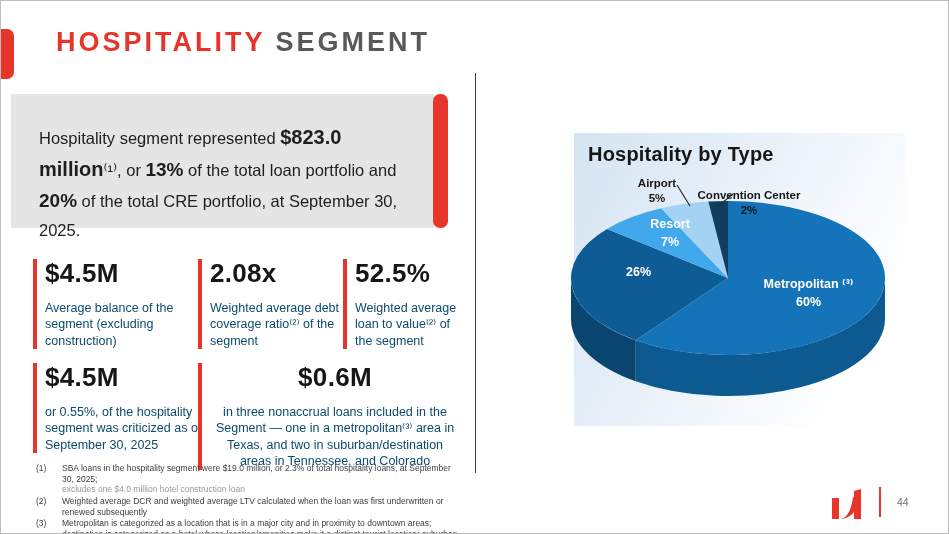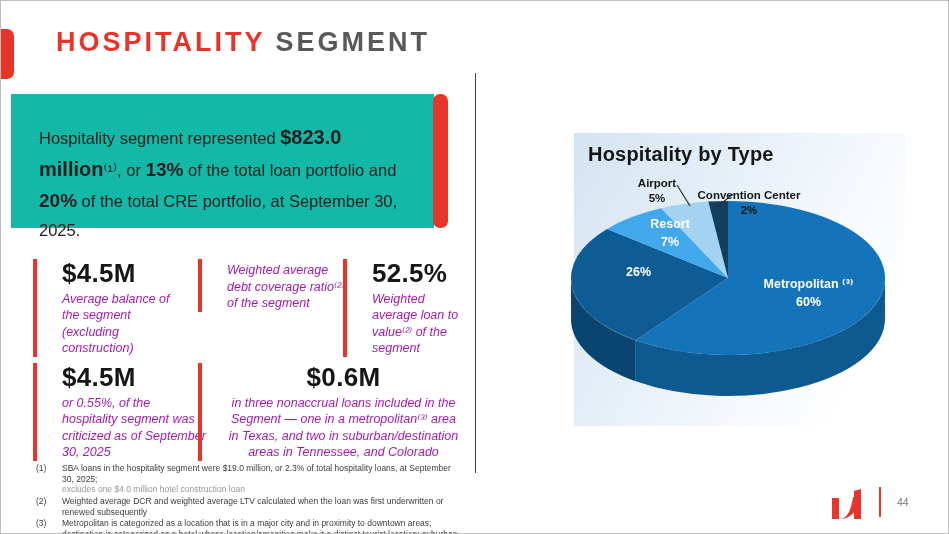--- a/index.html
+++ b/index.html
@@ -11,32 +11,32 @@
   
   .top-accent { position:absolute; left:-8px; top:28px; width:21px; height:50px;
     background:#e8352c; border-radius:7px; }
   
   .page-title { position:absolute; left:55px; top:26px; font-size:27px; font-weight:bold;
     letter-spacing:3px; white-space:nowrap; }
   .page-title .red { color:#e8352c; }
   .page-title .gray { color:#58595b; }
   
   .highlight-box { position:absolute; left:10px; top:93px; width:423px; height:134px;
-    background:#14b8a6; }
+    background:#e5e5e5; }
   .highlight-text { position:absolute; left:28px; top:27px; width:382px;
     font-size:16.5px; line-height:1.62; color:#1e1e1e; }
   .highlight-text b.big { font-size:20px; }
   .highlight-text b.mid { font-size:19px; }
   .highlight-endbar { position:absolute; left:432px; top:93px; width:15px; height:134px;
     background:#e8352c; border-radius:7px; }
   
-  .stat { position:absolute; border-left:4px solid #e8352c; padding-left:25px; }
+  .stat { position:absolute; border-left:4px solid #e8352c; padding-left:8px; }
   .stat .value { font-size:26px; font-weight:bold; color:#161616; line-height:1.1;
     letter-spacing:0.3px; }
-  .stat .desc { margin-top:3px; font-size:12.5px; color:#a21caf; line-height:1.32;font-style:italic; }
+  .stat .desc { margin-top:12px; font-size:12.5px; color:#0c4a6e; line-height:1.32; }
   .stat1 { left:32px; top:258px; width:155px; }
   .stat2 { left:197px; top:258px; width:158px; }
   .stat3 { left:342px; top:258px; width:122px; }
   .stat4 { left:32px; top:362px; width:175px; }
   .stat5 { left:197px; top:362px; width:262px;text-align:center; }
   
   .footnotes { position:absolute; left:35px; top:462px; width:428px;
     font-size:8.5px; color:#3c3c3c; line-height:1.25; }
   .fn-row { display:flex; margin-bottom:1px; }
   .fn-num { width:26px; flex:none; }
@@ -82,20 +82,21 @@
       <span>Hospitality segment represented </span><b class="big">$823.0 million</b><span>⁽¹⁾, or </span><b class="mid">13%</b><span> of the total loan portfolio and </span><b class="mid">20%</b><span> of the total CRE portfolio, at September 30, 2025.</span>
     </div>
   </div>
   <div class="highlight-endbar"></div>
 
   <div class="stat stat1">
     <div class="value">$4.5M</div>
     <div class="desc">Average balance of the segment (excluding construction)</div>
   </div>
   <div class="stat stat2">
+    <div class="value">2.08x</div>
     <div class="desc">Weighted average debt coverage ratio⁽²⁾ of the segment</div>
   </div>
   <div class="stat stat3">
     <div class="value">52.5%</div>
     <div class="desc">Weighted average loan to value⁽²⁾ of the segment</div>
   </div>
   <div class="stat stat4">
     <div class="value">$4.5M</div>
     <div class="desc">or 0.55%, of the hospitality segment was criticized as of September 30, 2025</div>
   </div>

